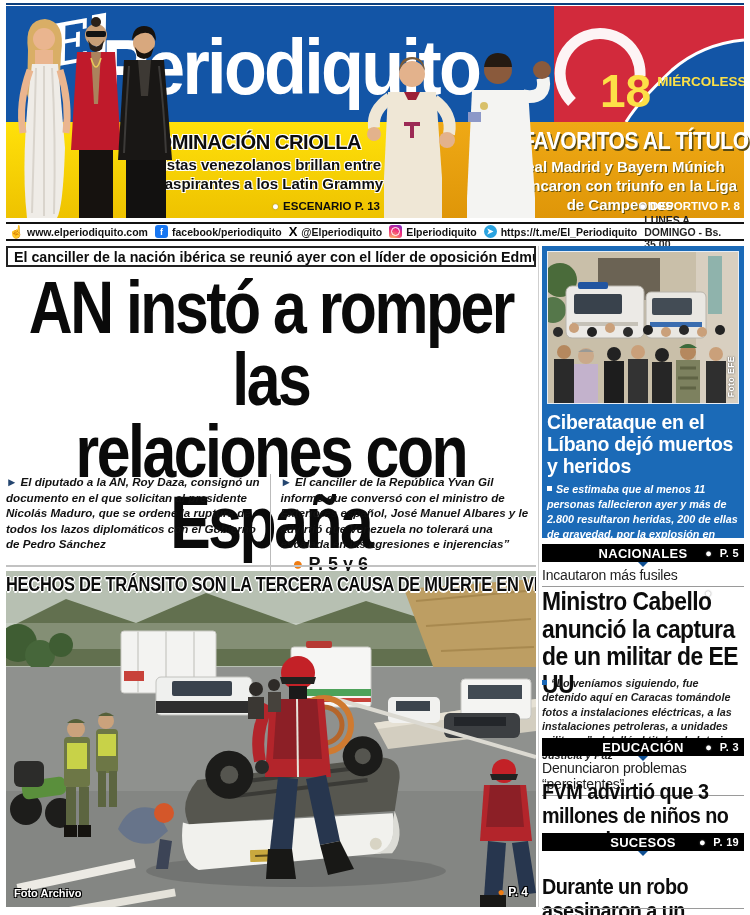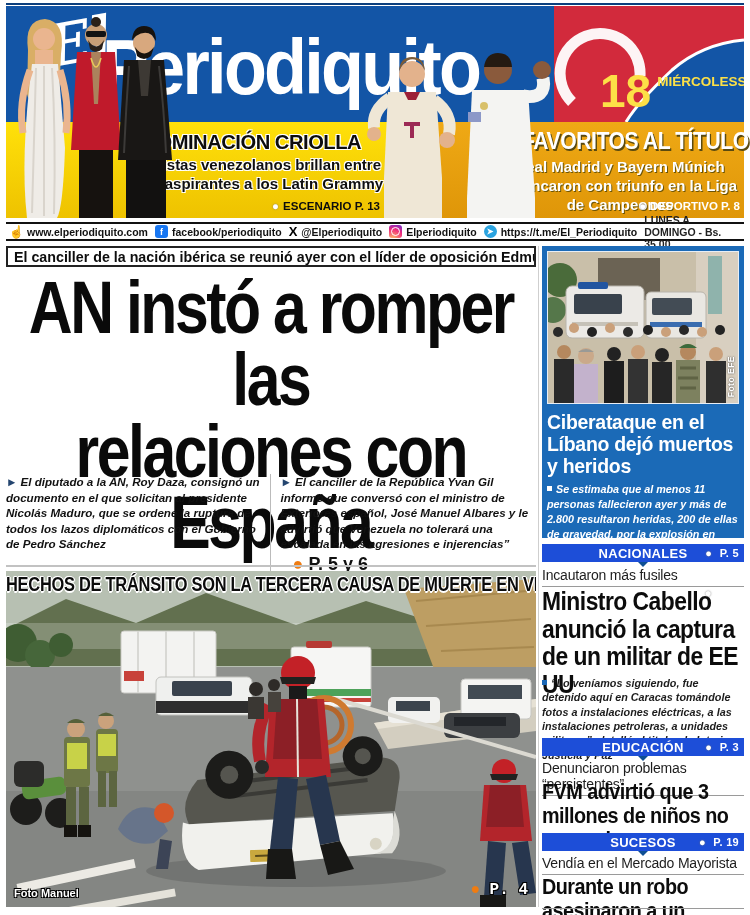--- a/index.html
+++ b/index.html
@@ -67,36 +67,36 @@
   .odot{color:#ef7c12;font-style:normal;font-weight:800;}
   .bref{font-style:normal;font-weight:800;color:#111;margin-left:12px;font-size:18px;white-space:nowrap;}
   .divider{position:absolute;left:6px;top:565px;width:530px;border-top:2px solid #c2c2c2;}
   
   .photo{position:absolute;left:6px;top:571px;width:530px;height:336px;overflow:hidden;background:#9aa39a;}
   .striptitle{position:absolute;left:0;top:2px;width:646px;transform:scaleX(.82);transform-origin:left top;
               text-align:center;font-size:20px;font-weight:800;letter-spacing:-.3px;color:#0b0b0b;white-space:nowrap;
               text-shadow:1.5px 0 0 #fff,-1.5px 0 0 #fff,0 1.5px 0 #fff,0 -1.5px 0 #fff,1px 1px 0 #fff,-1px -1px 0 #fff;z-index:4;}
   .credit{position:absolute;left:8px;bottom:8px;color:#fff;font-size:11px;font-weight:800;z-index:4;
           text-shadow:1px 1px 0 #000,-1px 1px 0 #000,1px -1px 0 #000,-1px -1px 0 #000;}
-  .pref{position:absolute;right:8px;bottom:8px;z-index:4;font-size:16px;font-weight:800;color:#fff;
-        text-shadow:1px 1px 0 #000,-1px 1px 0 #000,1px -1px 0 #000,-1px -1px 0 #000;font-family:Liberation Mono, monospace;}
+  .pref{position:absolute;right:8px;bottom:8px;z-index:4;font-size:12px;font-weight:800;color:#fff;
+        text-shadow:1px 1px 0 #000,-1px 1px 0 #000,1px -1px 0 #000,-1px -1px 0 #000;}
   .pref .odot{text-shadow:none;}
   
   .vline{position:absolute;left:538px;top:246px;height:661px;border-left:1px solid #cfcfcf;}
   .worldbox{position:absolute;left:542px;top:246px;width:202px;height:292px;background:#1b6ab7;box-sizing:border-box;padding:5px;}
   .worldphoto{position:relative;width:192px;height:153px;border:1px solid #e8eef5;box-sizing:border-box;overflow:hidden;}
   .fotoefe{position:absolute;right:2px;bottom:6px;color:#fff;font-size:8.5px;font-weight:800;
            writing-mode:vertical-rl;transform:rotate(180deg);letter-spacing:.5px;z-index:3;text-shadow:0 0 2px #333;}
   .worldhead{margin-top:7px;color:#fff;font-size:20.5px;font-weight:800;line-height:1.07;letter-spacing:-.3px;
              transform:scaleX(.95);transform-origin:left top;width:202px;}
   .worldbody{position:relative;margin-top:5px;color:#fff;font-style:italic;font-weight:700;
              font-size:10.8px;line-height:1.4;width:192px;}
   .sqdot{display:inline-block;width:5px;height:5px;background:#fff;margin-right:4px;vertical-align:2px;}
   .wpref{position:absolute;right:0;bottom:1px;font-style:normal;font-weight:800;font-size:12px;color:#fff;}
-  .secbar{position:absolute;left:542px;width:202px;height:18px;background:#1d4ed8;color:#fff;
+  .secbar{position:absolute;left:542px;width:202px;height:18px;background:#000000;color:#fff;
           display:flex;align-items:center;justify-content:center;font-size:13px;font-weight:800;letter-spacing:.3px;}
   .secbar .secref{position:absolute;right:5px;font-size:11px;font-weight:800;}
   .secbar .notch{position:absolute;left:50%;bottom:-5px;margin-left:-5px;width:0;height:0;
                  border-left:5px solid transparent;border-right:5px solid transparent;border-top:5px solid #0f4f92;}
   .skicker{position:absolute;left:542px;width:202px;font-size:14px;color:#1d1d1d;padding-bottom:3px;
            border-bottom:1.5px solid #9a9a9a;letter-spacing:-.2px;}
   .shead{position:absolute;left:542px;width:230px;color:#0c0c0c;font-weight:800;letter-spacing:-.6px;
          line-height:1.06;transform:scaleX(.88);transform-origin:left top;}
   .sbody{position:absolute;left:542px;width:202px;font-style:italic;font-weight:700;font-size:10.8px;
          line-height:1.33;color:#1c1c1c;}
@@ -332,21 +332,21 @@
         <path d="M20 84 L16 140 L34 140 L38 86 Z" fill="#27364e"></path>
         <path d="M44 86 L52 138 L68 136 L60 84 Z" fill="#27364e"></path>
         <rect x="12" y="138" width="26" height="12" fill="#181816"></rect>
       </g>
       <circle cx="250" cy="118" r="7" fill="#2e2b28"></circle>
         <rect x="242" y="126" width="16" height="22" fill="#3a3733"></rect>
       <circle cx="268" cy="114" r="6" fill="#2e2b28"></circle>
         <rect x="262" y="121" width="13" height="20" fill="#46423c"></rect>
     </svg>
     <div class="striptitle">HECHOS DE TRÁNSITO SON LA TERCERA CAUSA DE MUERTE EN VENEZUELA</div>
-    <div class="credit">Foto  Manuel</div>
+    <div class="credit">Foto  Archivo</div>
     <div class="pref"><span class="odot">●</span> <span>P. 4</span></div>
   </div>
 
   <div class="vline"></div>
 
   <div class="worldbox">
     <div class="worldphoto">
       <svg viewBox="0 0 192 153" width="192" height="153">
         <rect x="0" y="0" width="192" height="153" fill="#c9bfa9"></rect>
         <rect x="148" y="0" width="44" height="153" fill="#d8cfc0"></rect>
@@ -423,17 +423,16 @@
     <span class="notch"></span>
   </div>
   <div class="skicker" style="top:760px;">Denunciaron problemas “persistentes”</div>
   <div class="shead" style="top:780px;font-size:22.5px;">FVM advirtió que 3 millones de niños no van a clases</div>
 
   <div class="secbar" style="top:833px;">
     <span>SUCESOS</span>
     <span class="secref"><span class="wdot">●</span> <span>P. 19</span></span>
     <span class="notch"></span>
   </div>
-  <div class="skicker" style="top:855px;">Vendía en el Mercado Mayorista</div>
   <div class="shead" style="top:875px;font-size:22.5px;">Durante un robo asesinaron a un comerciante en FLA</div>
   <div class="endrule"></div>
 
 </div>
 
 </body></html>

